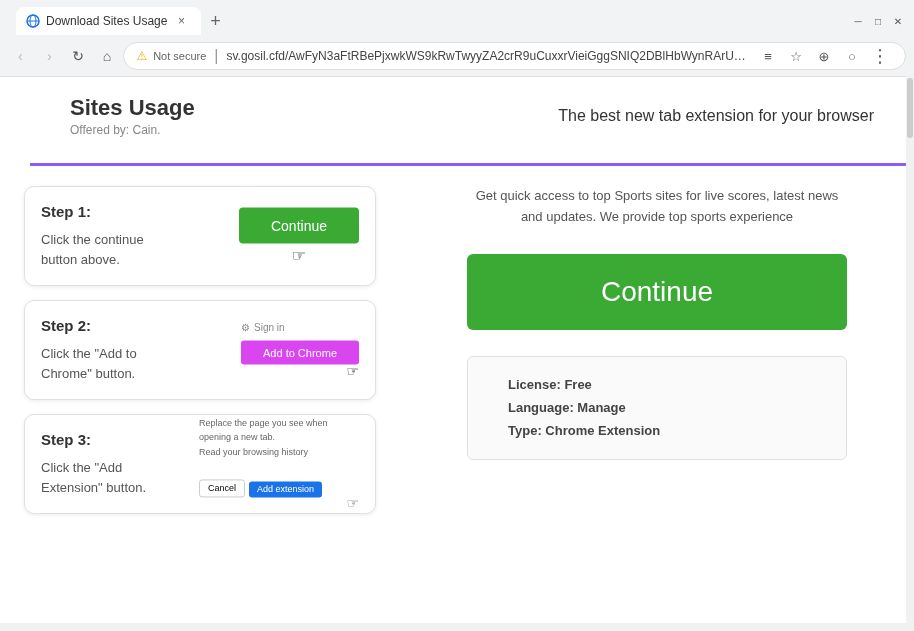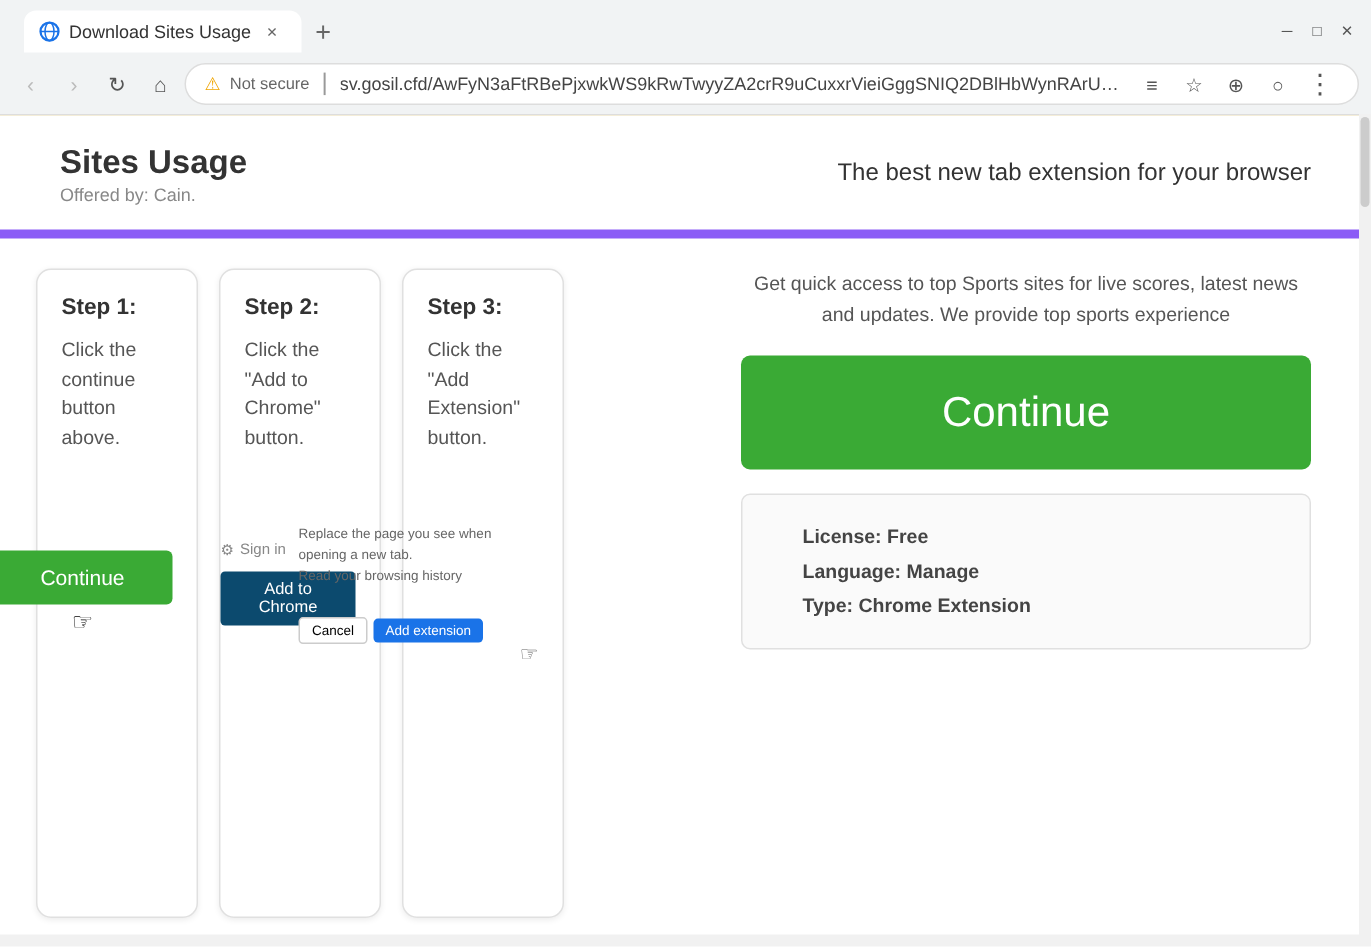--- a/index.html
+++ b/index.html
@@ -1,19 +1,19 @@
 <!DOCTYPE html>
 <html><head>
   <meta charset="utf-8">
   <style>
     * { box-sizing: border-box; margin: 0; padding: 0; }
     body { font-family: Arial, sans-serif; background: #fff; overflow: hidden; width: 914px; height: 631px; }
 
     
-    .browser-chrome { width: 914px; background: #eab308; border-bottom: 1px solid #ddd; }
+    .browser-chrome { width: 914px; background: #86efac; border-bottom: 1px solid #ddd; }
 
     
     .title-bar {
       display: flex;
       align-items: center;
       justify-content: space-between;
       padding: 6px 8px 0 8px;
       height: 36px;
       background: #f1f3f4;
     }
@@ -71,42 +71,44 @@
     .page-content {
       width: 914px;
       height: calc(631px - 76px);
       background: #fff;
       overflow: hidden;
       display: flex;
       flex-direction: column;
     }
 
     .page-header {
-      padding: 18px 40px 16px 40px;
-      border-bottom: 6px solid #8b5cf6;
+      padding: 18px 40px 26px 40px;
+      border-bottom: 3px solid #8b5cf6;
       display: flex;
       align-items: center;
       justify-content: space-between;
+      margin-left: 30px;
     }
     .logo-area { display: flex; flex-direction: column; }
     .logo-title { font-size: 22px; font-weight: bold; color: #333; }
     .logo-subtitle { font-size: 12px; color: #888; margin-top: 2px; }
     .tagline { font-size: 16px; color: #333; text-align: left; max-width: 380px; }
 
     .main-content {
       display: flex;
       flex: 1;
       overflow: hidden;
     }
 
     
     .steps-panel {
       width: 400px;
       padding: 20px 24px;
       display: flex;
+      flex-direction: column;
       gap: 14px;
     }
     .step-card {
       background: #fff;
       border: 1px solid #e0e0e0;
       border-radius: 10px;
       padding: 16px;
       box-shadow: 0 1px 4px rgba(0,0,0,0.08);
       position: relative;
     }
@@ -132,49 +134,49 @@
     }
     .step2-bar {
       display: flex;
       align-items: center;
       gap: 4px;
       font-size: 10px;
       color: #888;
     }
     .gear-icon-small { font-size: 10px; }
     .add-to-chrome-btn {
-      background: #0c4a6e;
+      background: #d946ef;
       color: #fff;
       border: none;
       border-radius: 3px;
-      padding: 6px 10px;
+      padding: 6px 22px;
       font-size: 11px;
       cursor: pointer;
     }
     .cursor-hand { display: block; font-size: 14px; text-align: right; margin-top: -2px; }
 
     
     .step3-visual {
       width: 160px;
       font-size: 9px;
       color: #666;
     }
     .step3-visual .desc-lines { line-height: 1.6; margin-bottom: 4px; }
-    .step3-buttons { display: flex; gap: 4px; align-items: center; margin-top: 20px; }
+    .step3-buttons { display: flex; gap: 4px; align-items: flex-end; margin-top: 20px; }
     .step3-cancel { background: #fff; border: 1px solid #ccc; border-radius: 3px; padding: 3px 8px; font-size: 9px; cursor: pointer; }
     .step3-add { background: #1a73e8; color: #fff; border: none; border-radius: 3px; padding: 3px 8px; font-size: 9px; cursor: pointer; }
 
     
     .right-panel {
       flex: 1;
       padding: 20px 40px;
       display: flex;
       flex-direction: column;
-      gap: 16px;
-      align-items: flex-end;
+      gap: 26px;
+      align-items: center;
     }
     .promo-text {
       font-size: 13px;
       color: #555;
       text-align: center;
       line-height: 1.6;
       max-width: 380px;
     }
     .continue-btn-main {
       background: #3aaa35;

